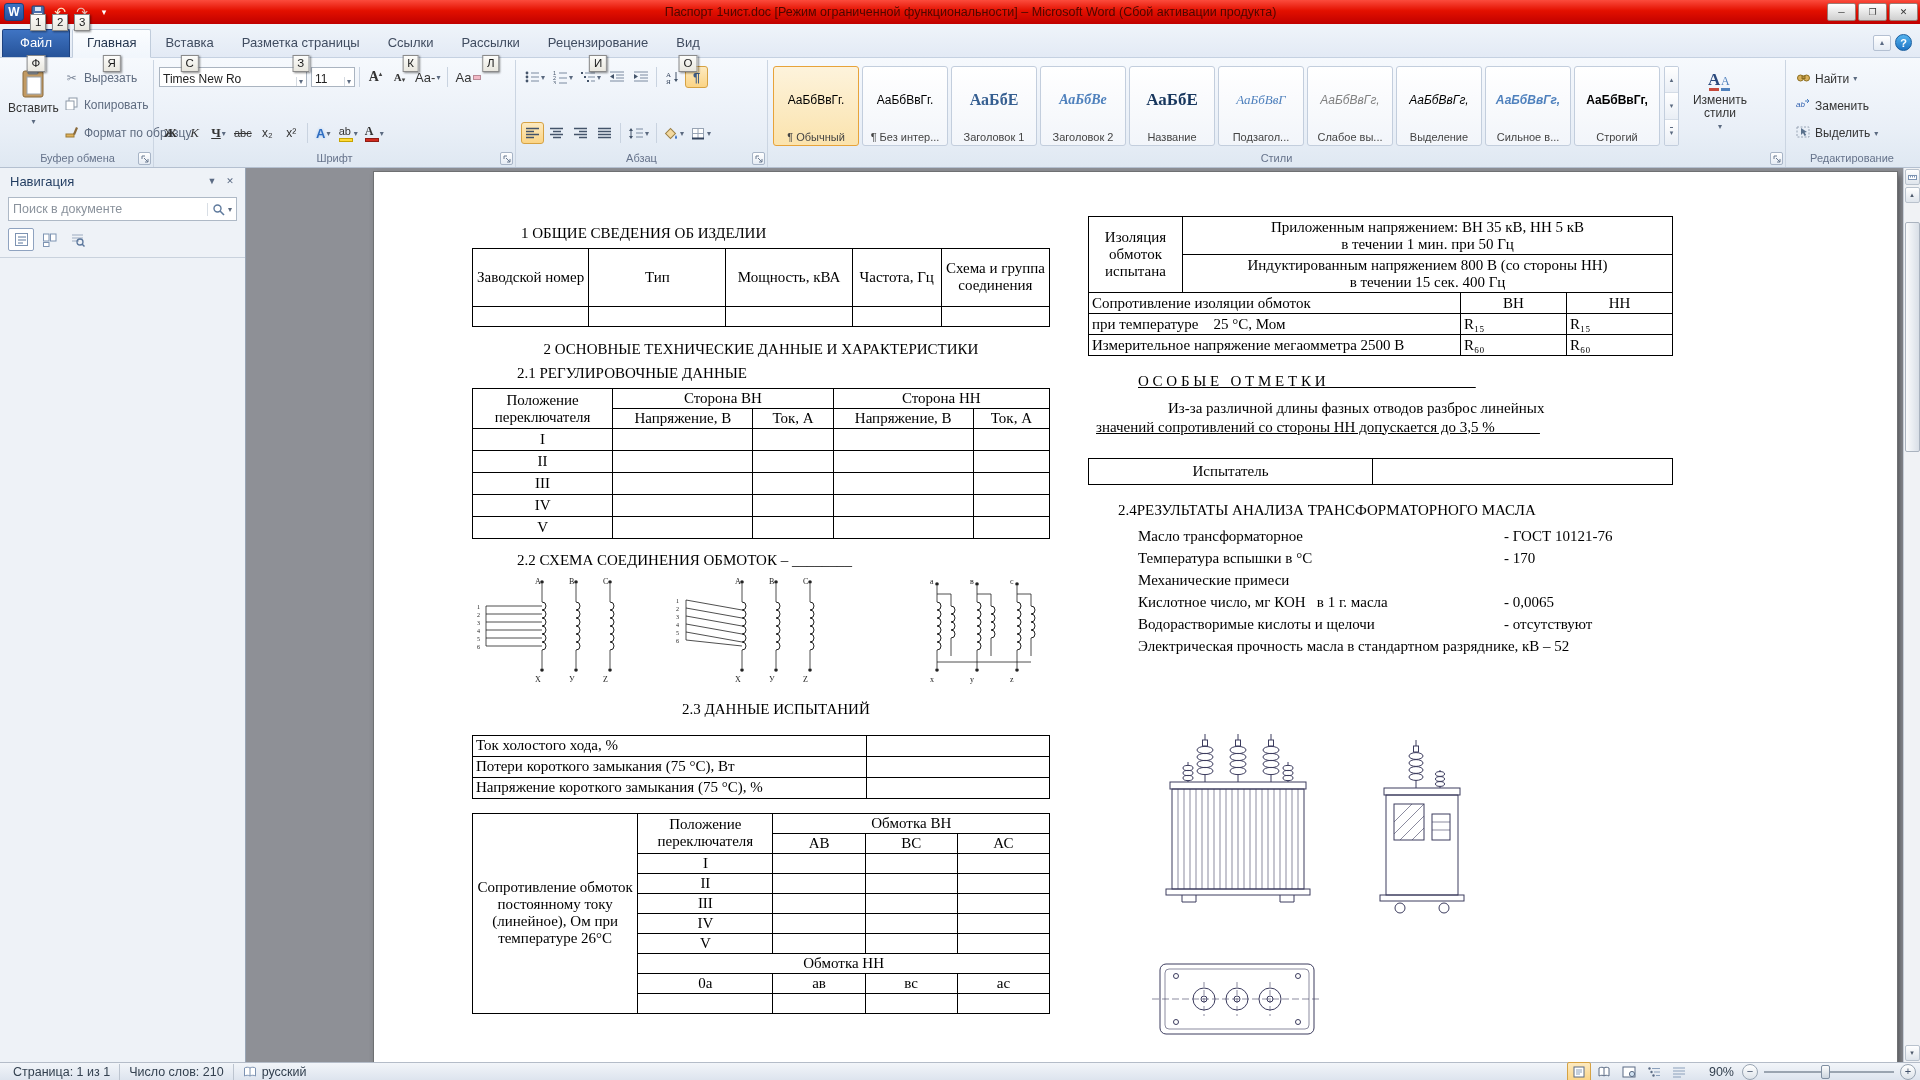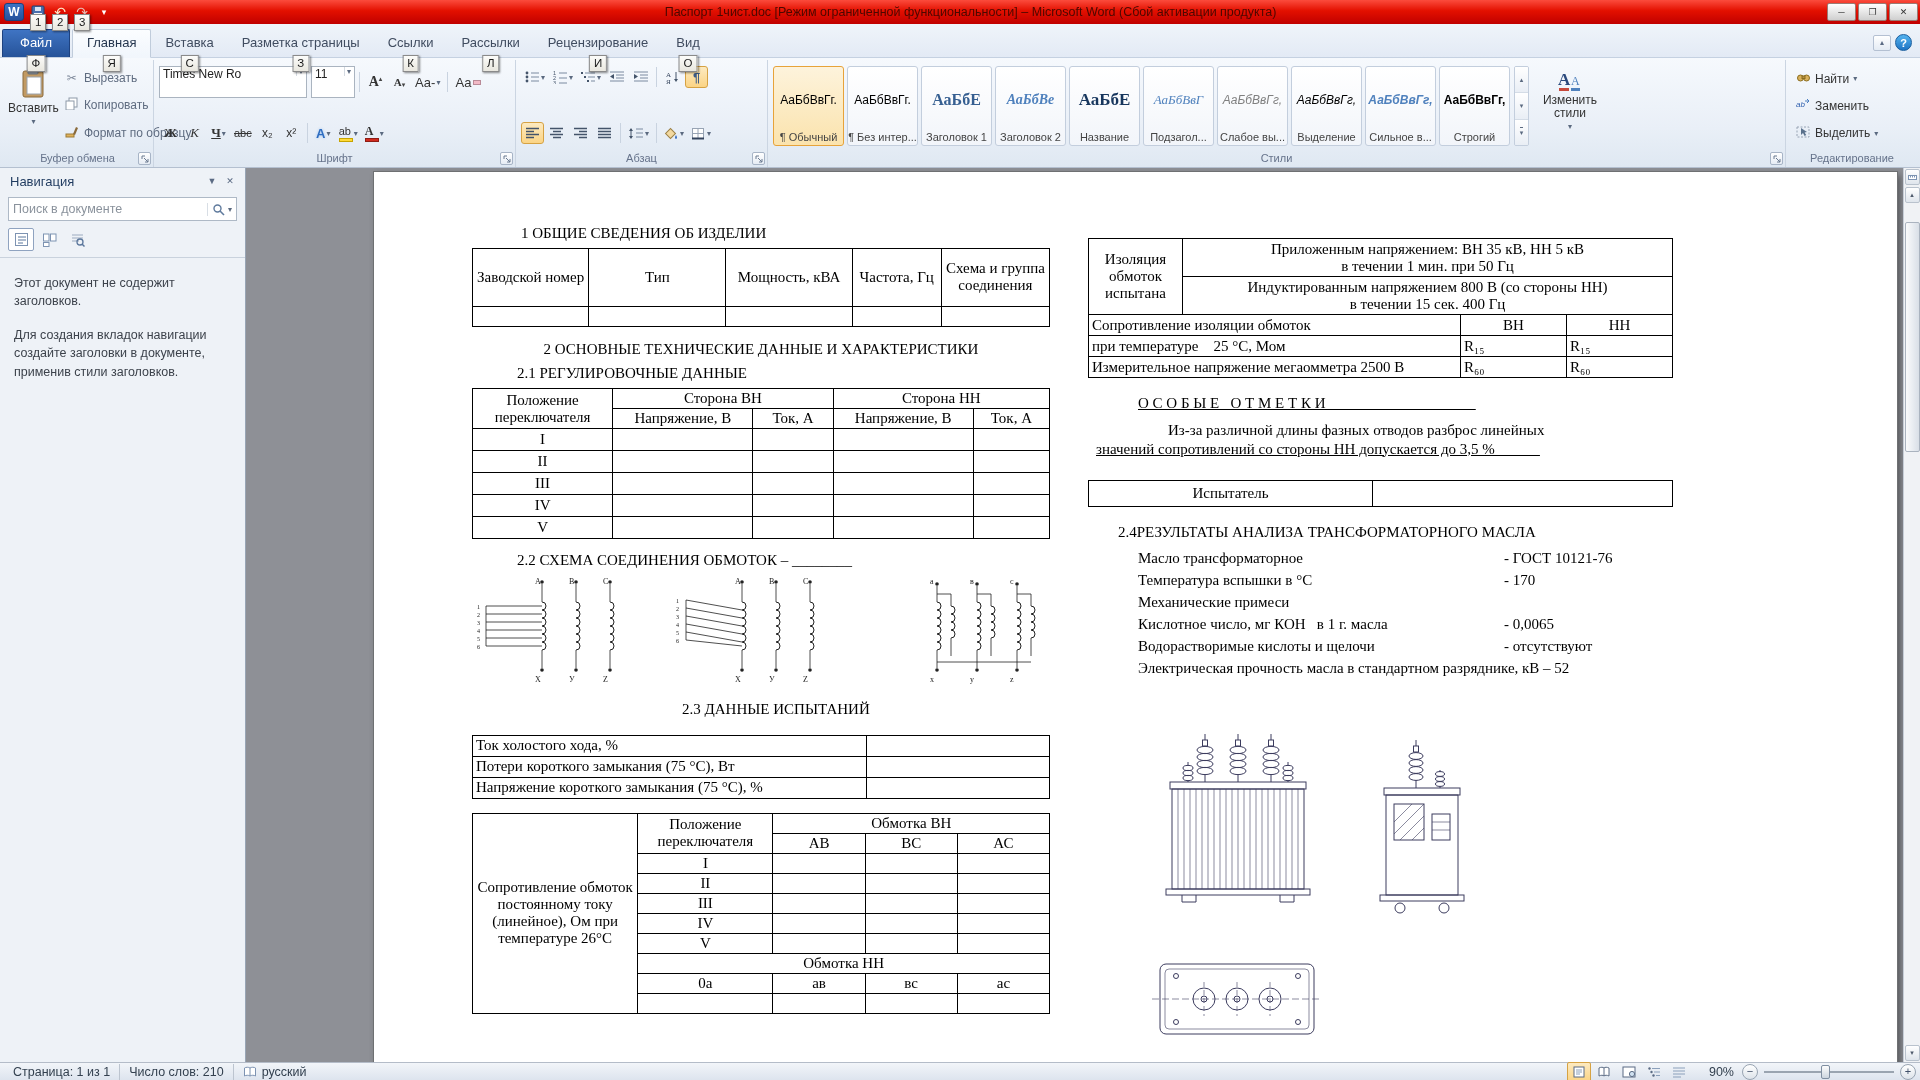--- a/index.html
+++ b/index.html
@@ -36,42 +36,42 @@
 .rgroup{display:flex;flex-direction:column;border-right:1px solid #cbd5e2;padding:2px 5px 0;position:relative}
 .rg-body{flex:1;display:flex;align-items:stretch}
 .rg-label{height:17px;text-align:center;font-size:11px;color:#66738b;line-height:16px}
 .launcher{position:absolute;right:2px;bottom:2px;width:13px;height:13px;border:1px solid #a7b4c6;border-radius:2px;background:linear-gradient(#fff,#e6ecf4);display:flex;align-items:center;justify-content:center}
 .stack2{display:flex;flex-direction:column;justify-content:space-between;padding:4px 0 6px}
 .irow{display:flex;align-items:center;gap:1px}
 .ibtn{min-width:23px;height:22px;display:flex;align-items:center;justify-content:center;border:1px solid transparent;border-radius:3px;font-size:13px;color:#333;padding:0 2px;gap:1px}
 .ibtn.on{background:linear-gradient(#fdeac0,#fbd485);border-color:#d6a243}
 .ibtn .dd,.dd{font-size:8px;color:#5b6a80}
 .sep{width:1px;height:20px;background:#c9d3e0;margin:0 3px}
-.combo{display:flex;align-items:flex-start;background:#fff;border:1px solid #aab4c0;height:32px;font-size:12px;padding:0 3px;color:#222}
+.combo{display:flex;align-items:flex-end;background:#fff;border:1px solid #aab4c0;height:20px;font-size:12px;padding:0 3px;color:#222}
 .combo .dd{margin-left:auto;border-left:1px solid #d4dae1;padding-left:2px}
 
 .paste-btn{width:56px;display:flex;flex-direction:column;align-items:center;justify-content:flex-start;border:1px solid transparent;border-radius:3px;padding-top:4px;gap:2px}
 .paste-lbl{font-size:12px;color:#333}
 .clip-col{display:flex;flex-direction:column;justify-content:space-around;padding:3px 0}
 .sbtn{display:flex;align-items:center;gap:4px;font-size:12px;color:#5f6c80;padding:1px 4px;border-radius:3px;white-space:nowrap}
 .sbtn .ic{width:16px;text-align:center;font-size:12px;color:#7b8698;flex:none}
 
 .bG{font-weight:bold;font-family:"Liberation Serif",serif}
 .iK{font-style:italic;font-family:"Liberation Serif",serif}
 .uC{text-decoration:underline}
 .strk{text-decoration:line-through;font-size:11px}
 .fx-glow{color:#2d6cc0;text-shadow:0 0 3px #9cc2ef;font-weight:bold}
 .bar{display:inline-block;line-height:11px}
 .bar i{display:block;height:4px;width:14px;margin-top:1px}
 .tinyup{font-size:7px;color:#444;margin-left:-1px;align-self:flex-start;padding-top:3px}
 .tinydn{font-size:7px;color:#444;margin-left:-1px;align-self:flex-end;padding-bottom:3px}
 .clear-eraser{display:inline-block;width:8px;height:5px;background:#f2b9c6;border:1px solid #b98a97;margin-left:1px}
 
 .sgallery{display:flex;gap:3px;align-items:stretch;padding:4px 2px 4px 0}
-.sg-item{width:71px;border:1px solid #c3cedd;border-radius:3px;background:linear-gradient(#ffffff,#f2f5fa);display:flex;flex-direction:column;align-items:center;justify-content:flex-end;padding:2px 6px;overflow:hidden}
+.sg-item{width:86px;border:1px solid #c3cedd;border-radius:3px;background:linear-gradient(#ffffff,#f2f5fa);display:flex;flex-direction:column;align-items:center;justify-content:flex-end;padding:2px 6px;overflow:hidden}
 .sg-item.selected{border-color:#e7a33a;background:linear-gradient(#fdf3dc,#fbe3ad)}
 .sg-prev{flex:1;display:flex;align-items:center;white-space:nowrap}
 .sg-name{font-size:11px;color:#444;white-space:nowrap}
 .p-norm{font-size:12px}
 .p-h1{font-family:"Liberation Serif",serif;font-weight:bold;font-size:16px;color:#365f91}
 .p-h2{font-family:"Liberation Serif",serif;font-weight:bold;font-style:italic;font-size:14px;color:#4f81bd}
 .p-title{font-family:"Liberation Serif",serif;font-weight:bold;font-size:17px;color:#17365d}
 .p-sub{font-family:"Liberation Serif",serif;font-style:italic;font-size:13px;color:#4f81bd}
 .p-subtle{font-style:italic;color:#808080;font-size:12px}
 .p-emph{font-style:italic;font-size:12px}
@@ -596,24 +596,20 @@
           </div>
         <div class="nav-tab">
             <svg width="15" height="15">
               <path d="M2 3h11M2 6h11M2 9h7" stroke="#9cabc0"></path>
               <circle cx="10" cy="10" r="3" fill="none" stroke="#5b779c" stroke-width="1.3"></circle>
               <path d="M12 12l2.5 2.5" stroke="#5b779c" stroke-width="1.5"></path>
             </svg>
           </div>
       </div>
       <div class="nav-div"></div>
-      <div class="nav-body">
-        <p>Этот документ не содержит заголовков.</p>
-        <p>Для создания вкладок навигации создайте заголовки в документе, применив стили заголовков.</p>
-      </div>
     </div>
 
     <div class="docarea">
       <div class="page">
 
         <div class="dcol col-left">
           <div class="doc-h" style="margin-left:49px">1 ОБЩИЕ СВЕДЕНИЯ ОБ ИЗДЕЛИИ</div>
 
           <table class="dt" style="margin-top:5px">
             <colgroup>
@@ -884,21 +880,21 @@
                   <td></td>
                   <td></td>
                   <td></td>
                   <td></td>
                 </tr>
           </tbody>
             </table>
         </div>
 
         <div class="dcol col-right">
-          <table class="dt" style="margin-top:22px">
+          <table class="dt" style="margin-top:0">
             <colgroup>
                 <col style="width:94px">
                 <col style="width:278px">
                 <col style="width:106px">
                 <col style="width:106px">
               </colgroup>
             <tbody>
                 <tr>
               <td rowspan="2">Изоляция обмоток испытана</td>
               <td colspan="3" style="height:38px">

